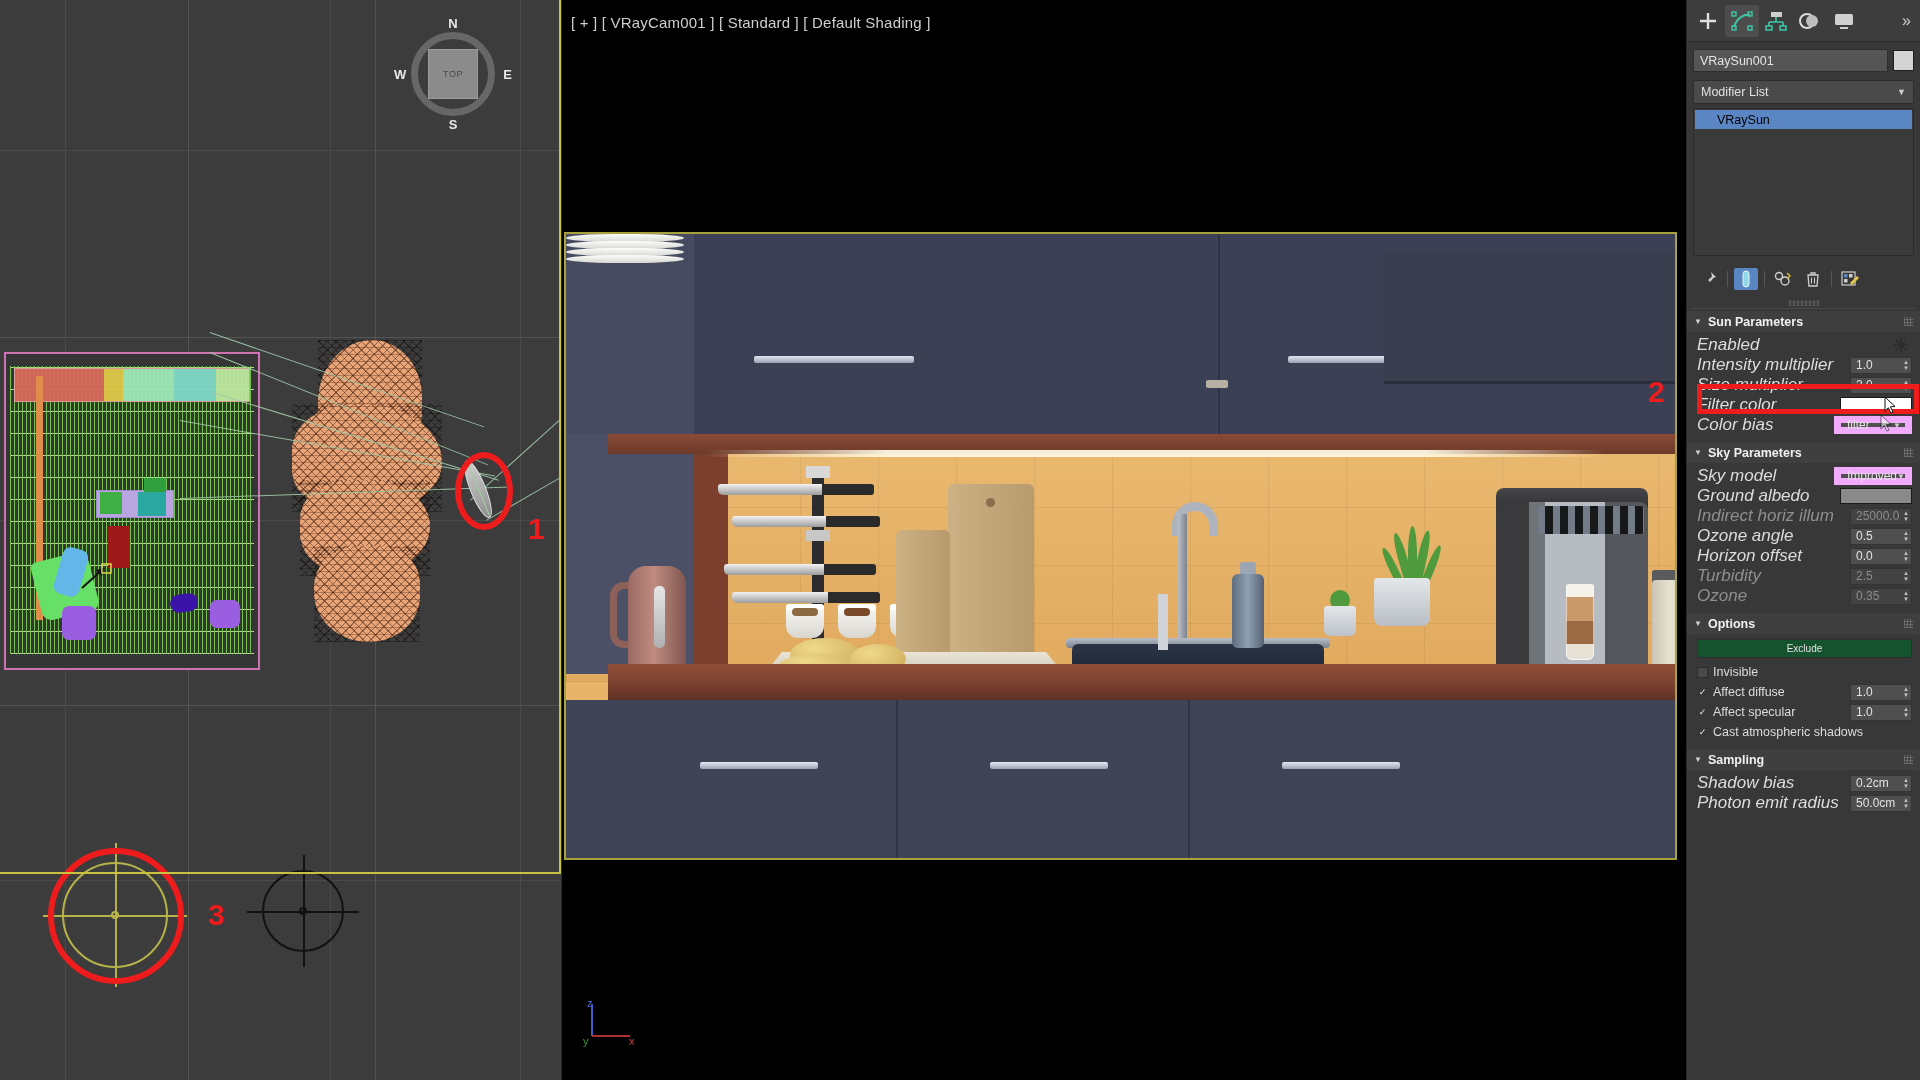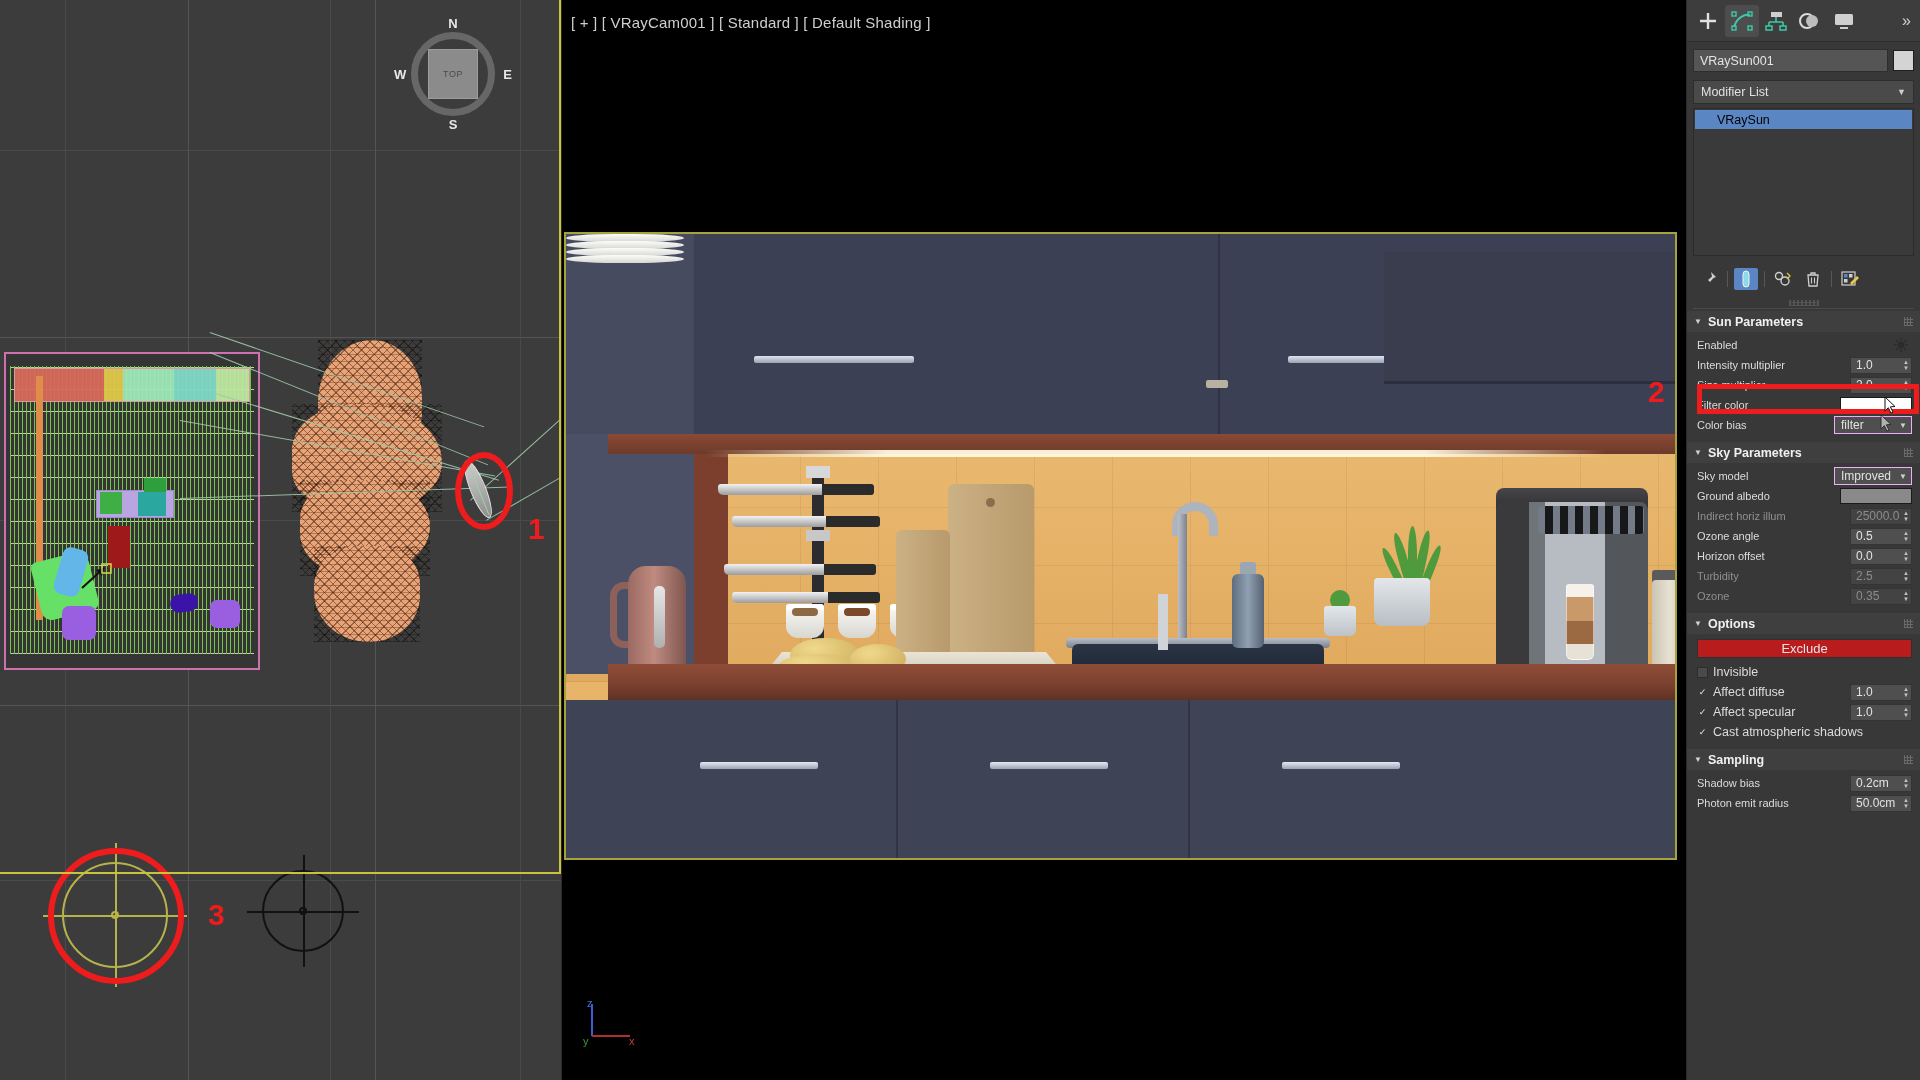--- a/index.html
+++ b/index.html
@@ -270,40 +270,40 @@
   .rollout{ margin-top:2px; }
   .ro-head{ height:21px; display:flex; align-items:center; gap:6px; padding-left:7px;
     color:#f0f0f0; font-size:12.5px; font-weight:bold; background:#3f3f3f; }
   .ro-tri{ font-size:8px; color:#d0d0d0; }
   .ro-dots{ margin-left:auto; margin-right:7px; width:9px; height:9px;
     background:repeating-linear-gradient(0deg,#6a6a6a 0 1px,transparent 1px 3px),
                repeating-linear-gradient(90deg,#6a6a6a 0 1px,transparent 1px 3px); }
   .ro-body{ padding:3px 0 5px; }
 
   .prow{ display:flex; align-items:center; height:20px; padding:0 8px 0 10px; }
-  .plabel{ color:#dcdcdc; font-size:11px; flex:1; white-space:nowrap; }
+  .plabel{ color:#dcdcdc; font-size:17px; flex:1; white-space:nowrap;font-style:italic; }
   .plabel.dim{ color:#8f8f8f; }
 
   .spin{ width:62px; height:17px; background:#4f4f4f; border:1px solid #343434;
     display:flex; align-items:center; justify-content:space-between; padding:0 2px 0 5px; }
   .spin.dim{ background:#434343; }
   .spin .val{ color:#e2e2e2; font-size:12px; }
   .spin.dim .val{ color:#8c8c8c; }
   .spin .arrows{ display:flex; flex-direction:column; color:#c4c4c4; font-size:6px; line-height:6px; }
 
   .swatch-wide{ width:72px; height:16px; background:#ffffff; border:1px solid #1a1a1a; }
   .swatch-grey{ width:72px; height:16px; background:#8a8a8a; border:1px solid #1a1a1a; }
 
-  .combo{ width:78px; height:18px; background:#4f4f4f; border:1px solid #f0abfc;
+  .combo{ width:78px; height:18px; background:#4f4f4f; border:7px solid #f0abfc;
     display:flex; align-items:center; justify-content:space-between; padding:0 4px 0 6px; }
   .combo .val{ color:#e2e2e2; font-size:12px; }
   .combo .car{ font-size:8px; color:#cfcfcf; }
 
-  .btn-wide{ margin:2px 8px 4px 10px; height:19px; background:#b91c1c; border:1px solid #303030;
-    color:#e4e4e4; font-size:13px; display:flex; align-items:center; justify-content:center; }
+  .btn-wide{ margin:2px 8px 4px 10px; height:19px; background:#14532d; border:1px solid #303030;
+    color:#e4e4e4; font-size:10px; display:flex; align-items:center; justify-content:center; }
 
   .cbrow{ display:flex; align-items:center; height:20px; padding-left:10px; gap:5px; }
   .cb{ width:11px; height:11px; background:#4a4a4a; border:1px solid #2c2c2c;
     display:flex; align-items:center; justify-content:center; color:#e8e8e8;
     font-size:9px; line-height:1; }
   .cb.off{ background:#4a4a4a; color:transparent; }
   .cb.nobox{ border:none; background:transparent; }
   .cbl{ color:#dcdcdc; font-size:12.5px; }
 
   .cursor-arrow{ position:absolute; width:13px; height:19px; pointer-events:none; }

